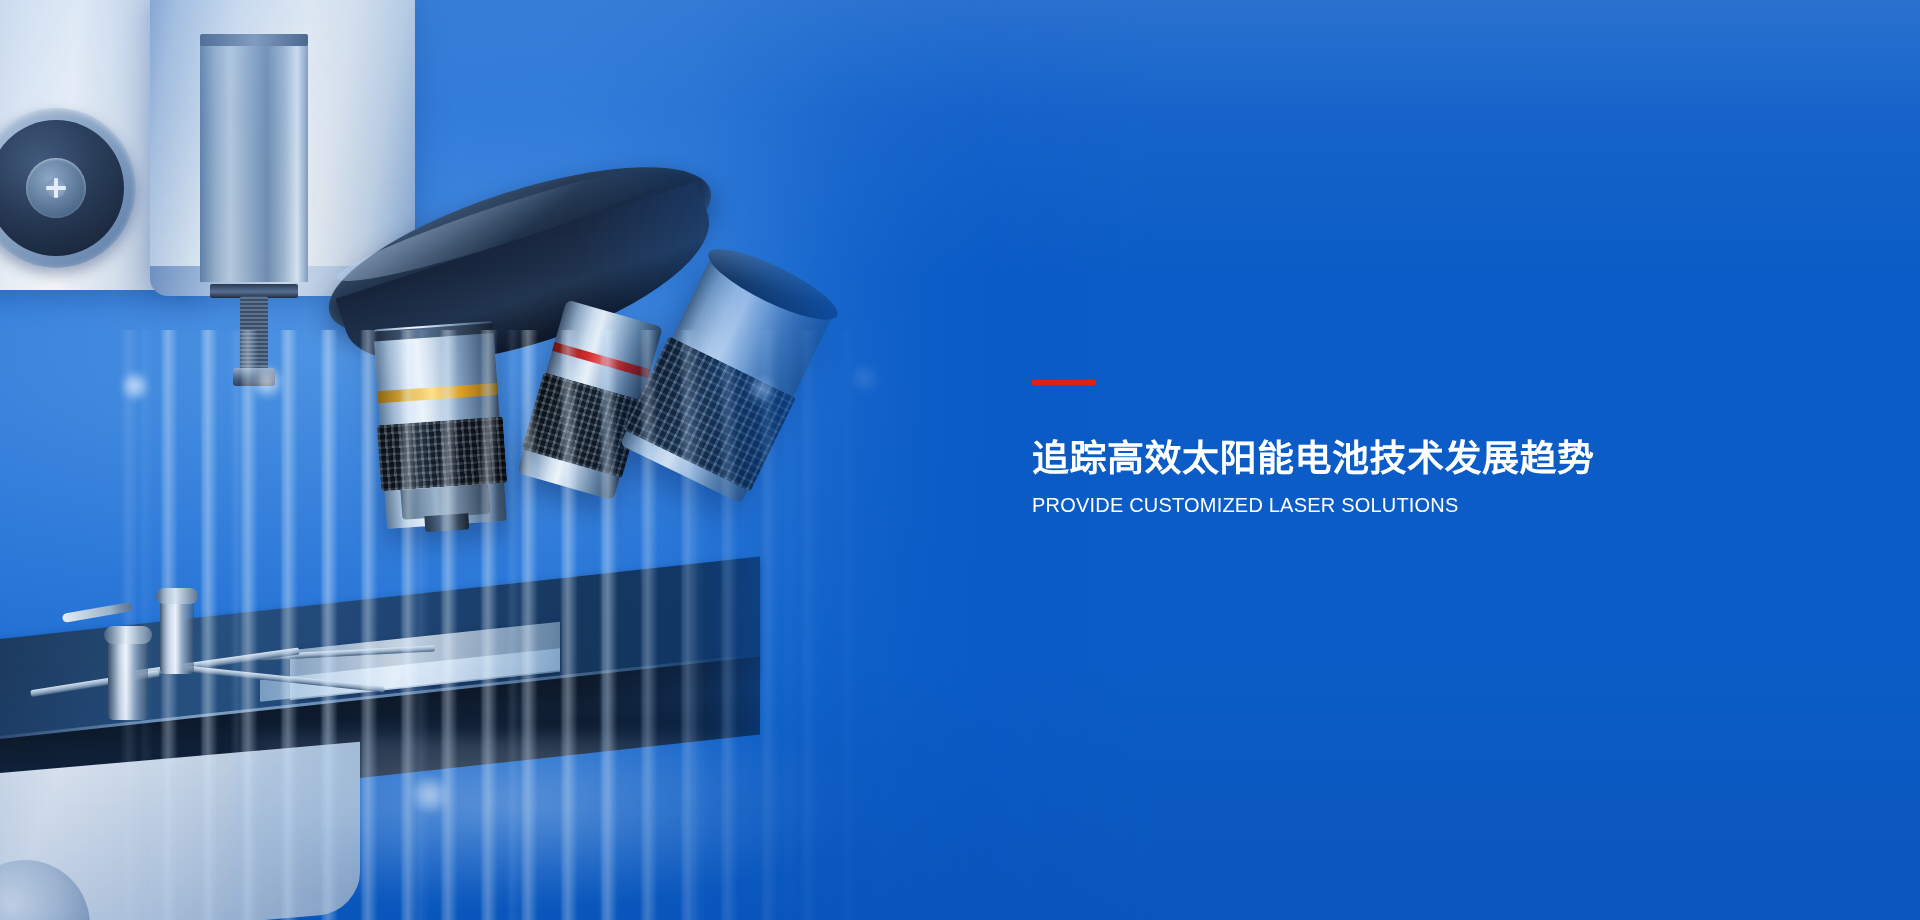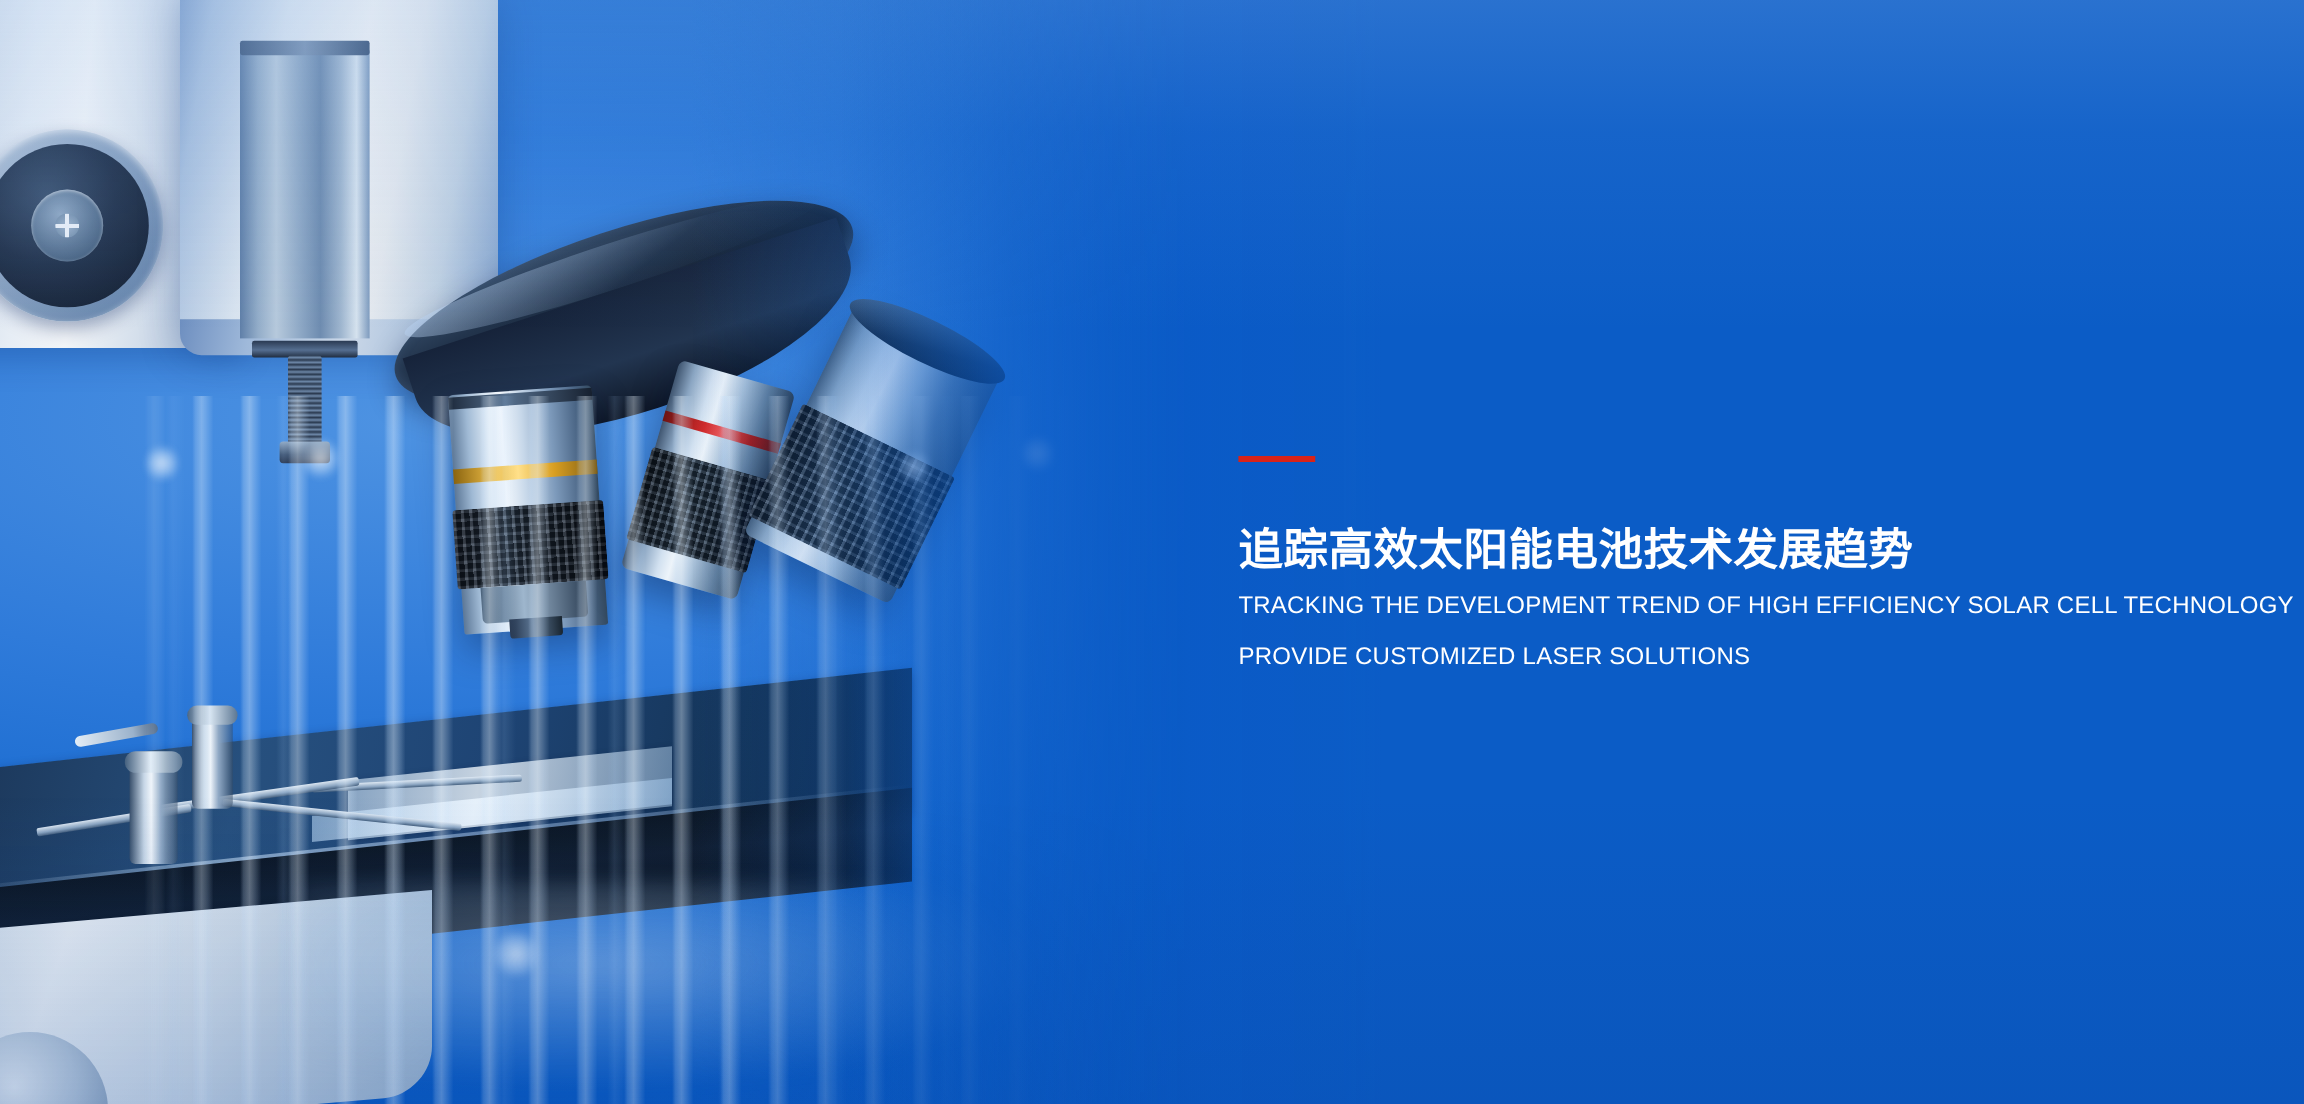--- a/index.html
+++ b/index.html
@@ -621,17 +621,16 @@
   </div>
   <div class="under-glow"></div>
 
   <div class="edge-fade"></div>
   <div class="bg-right-wash"></div>
   <div class="bg-top-fade"></div>
 
   <div class="content">
     <div class="accent-rule"></div>
     <div class="subtitle-cn">追踪高效太阳能电池技术发展趋势</div>
-    <div class="sub-en">TRACKING THE DEVELOPMENT TREND OF HIGH EFFICIENCY SOLAR CELL TECHNOLOGY</div>
     <div class="sub-en last">PROVIDE CUSTOMIZED LASER SOLUTIONS</div>
   </div>
 
 </div>
 
 </body></html>

